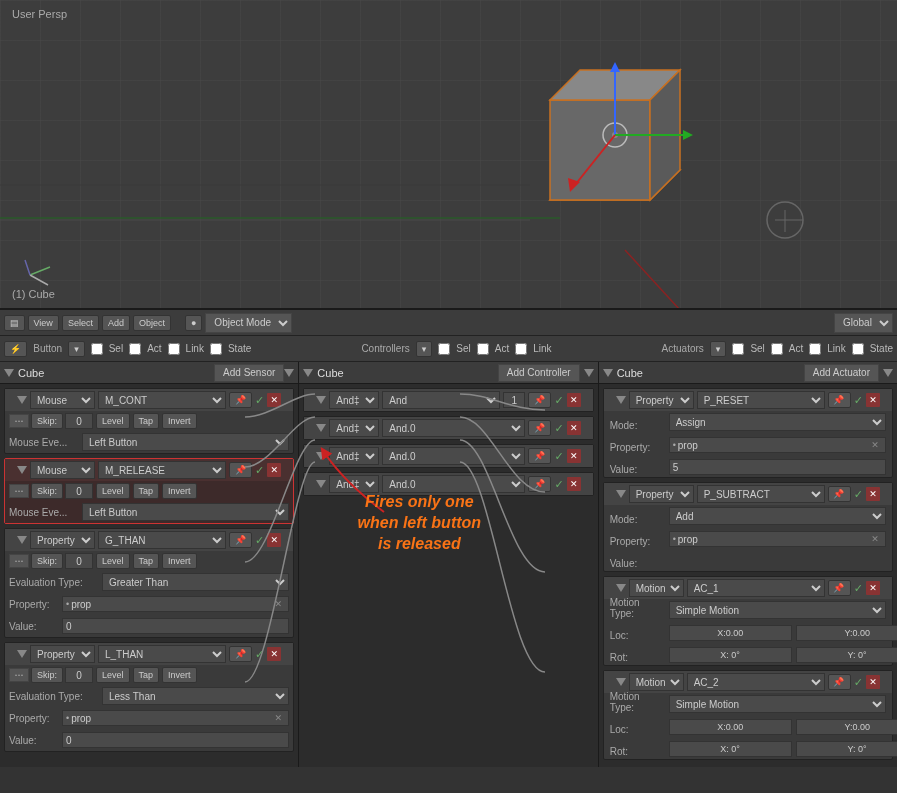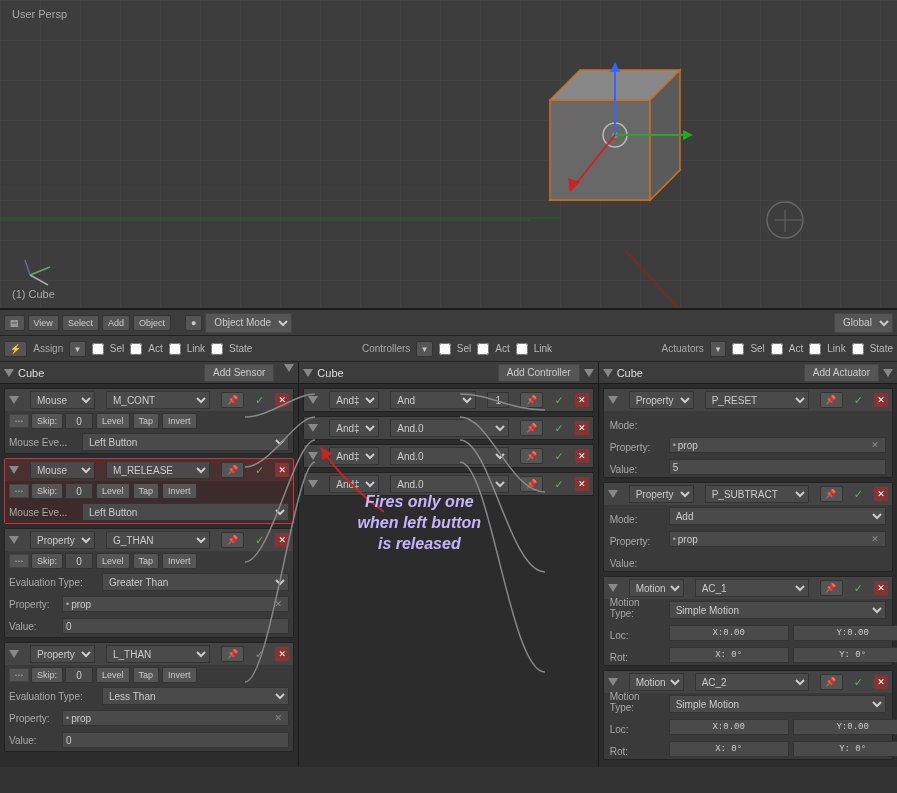--- a/index.html
+++ b/index.html
@@ -100,24 +100,24 @@
       margin-bottom: 4px;
       border-radius: 2px;
     }
 
     .block.highlighted {
       border: 1px solid #cc3333;
     }
 
     .block-header {
       background: #444;
-      padding: 2px 4px;
+      padding: 2px 12px;
       display: flex;
       align-items: center;
-      gap: 11px;
+      gap: 3px;
       height: 22px;
     }
 
     .block-row {
       padding: 2px 4px;
       display: flex;
       align-items: center;
       gap: 3px;
       height: 20px;
     }
@@ -205,21 +205,21 @@
     }
 
     .logic-toolbar-label {
       color: #aaa;
       font-size: 10px;
     }
 
     
     .annotation {
       position: absolute;
-      color: #c4b5fd;
+      color: #f97316;
       font-size: 18px;
       font-weight: bold;
       font-style: italic;
       text-align: center;
       pointer-events: none;
       line-height: 1.3;
     }
 
     
     .act-field-row {
@@ -249,21 +249,20 @@
 
     .loc-field {
       background: #4a4a4a;
       border: 1px solid #333;
       color: #ccc;
       font-size: 9px;
       height: 16px;
       padding: 0 2px;
       flex: 1;
       text-align: center;
-      font-family: Liberation Mono, monospace;
     }
 
     .panel-wrap {
       display: flex;
       flex-direction: column;
       flex: 1;
       min-width: 0;
     }
 
     .check-small {
@@ -373,21 +372,21 @@
     <option>Object Mode</option>
   </select>
   <div style="flex:1"></div>
   <select class="mode-select">
     <option>Global</option>
   </select>
 </div>
 
 <div class="logic-toolbar">
   <div class="mini-btn">⚡</div>
-  <span class="logic-toolbar-label">Assign</span>
+  <span class="logic-toolbar-label">Button</span>
   <div class="mini-btn">▾</div>
   <input type="checkbox" class="check-small" style="">
   <span class="col-label">Sel</span>
   <input type="checkbox" class="check-small" style="">
   <span class="col-label">Act</span>
   <input type="checkbox" class="check-small" style="">
   <span class="col-label">Link</span>
   <input type="checkbox" class="check-small" style="">
   <span class="col-label">State</span>
 
@@ -418,21 +417,21 @@
 
 <div style="display:flex; height:405px; background:#2c2c2c; position:relative;">
 
   <div class="panel-wrap" style="width:245px; flex-shrink:0; border-right:1px solid #1a1a1a; display:flex; flex-direction:column;">
 
     <div class="panel-title-bar">
       <div style="display:flex;align-items:center;gap:4px;">
         <div class="triangle-btn down"></div>
         <span>Cube</span>
       </div>
-      <div style="display:flex;align-items:flex-start;gap:10px;">
+      <div style="display:flex;align-items:center;gap:0;">
         <span class="add-btn">Add Sensor</span>
         <div class="triangle-btn down"></div>
       </div>
     </div>
 
     <div class="panel-content">
 
       <div class="block">
         <div class="block-header">
           <div class="triangle-btn down"></div>
@@ -655,20 +654,21 @@
         <div class="block-header">
           <div class="triangle-btn down"></div>
           <select class="type-select" style="width:65px"><option>Property</option></select>
           <select class="type-select" style="flex:1"><option>P_RESET</option></select>
           <div class="mini-btn">📌</div>
           <span class="check-icon">✓</span>
           <button class="close-btn">✕</button>
         </div>
         <div class="act-field-row">
           <span class="act-field-label">Mode:</span>
+          <select class="mini-select"><option>Assign</option></select>
         </div>
         <div class="act-field-row">
           <span class="act-field-label">Property:</span>
           <div style="display:flex;flex:1;align-items:center;background:#4a4a4a;border:1px solid #333;padding:0 3px;height:16px;">
             <span style="color:#aaa;font-size:9px;">•</span>
             <span style="flex:1;color:#ccc;font-size:10px;margin-left:2px;">prop</span>
             <button class="close-btn" style="background:none;color:#888;">✕</button>
           </div>
         </div>
         <div class="act-field-row">

